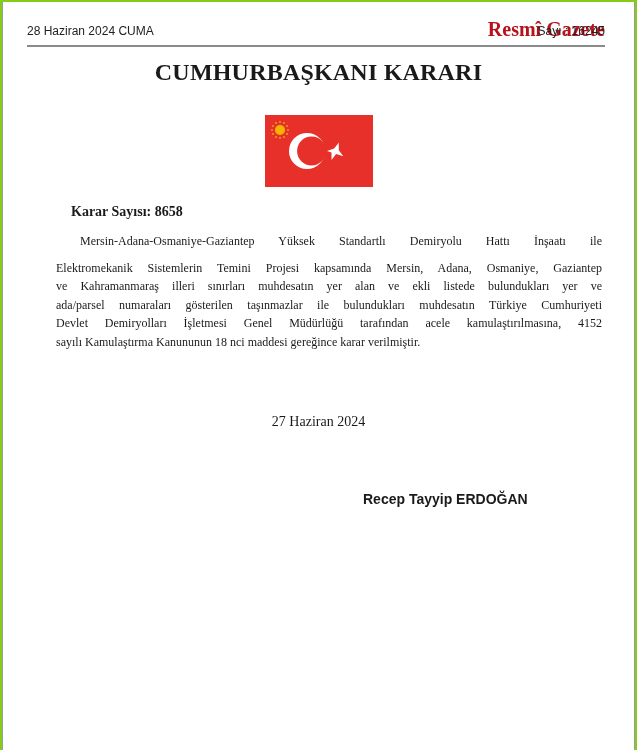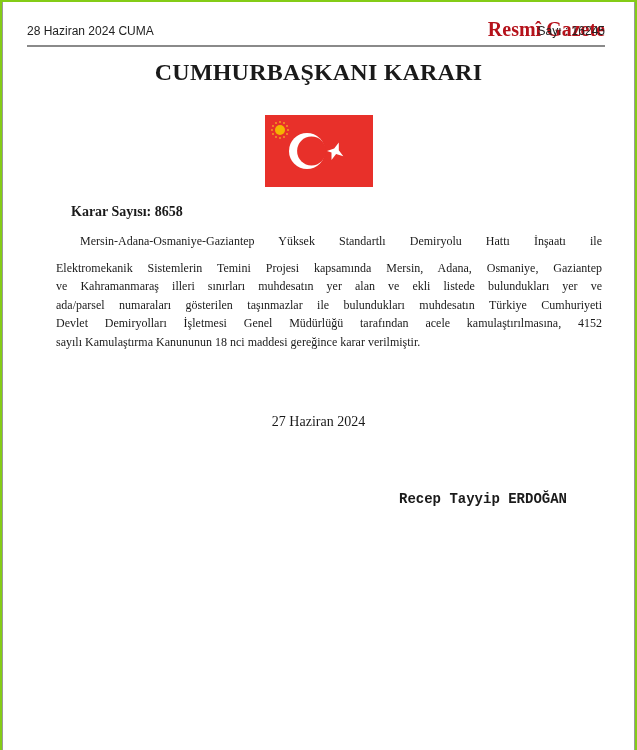--- a/index.html
+++ b/index.html
@@ -108,22 +108,22 @@
       text-align: center;
       font-family: "Liberation Serif", serif;
       font-size: 14px;
       color: #1a1a1a;
       margin-top: 24px;
     }
     .signature {
       position: absolute;
       left: 360px; top: 487px;
       width: 240px;
-      text-align: center;
-      font-family: Liberation Mono, monospace;
+      text-align: left;
+      font-family: Liberation Sans, sans-serif;
       color: #1a1a1a;
     }
     .signature .name {
       font-size: 14px;
       font-weight: bold;
       display: block;
       line-height: 20px;
     }
     .signature .role {
       font-size: 14px;

